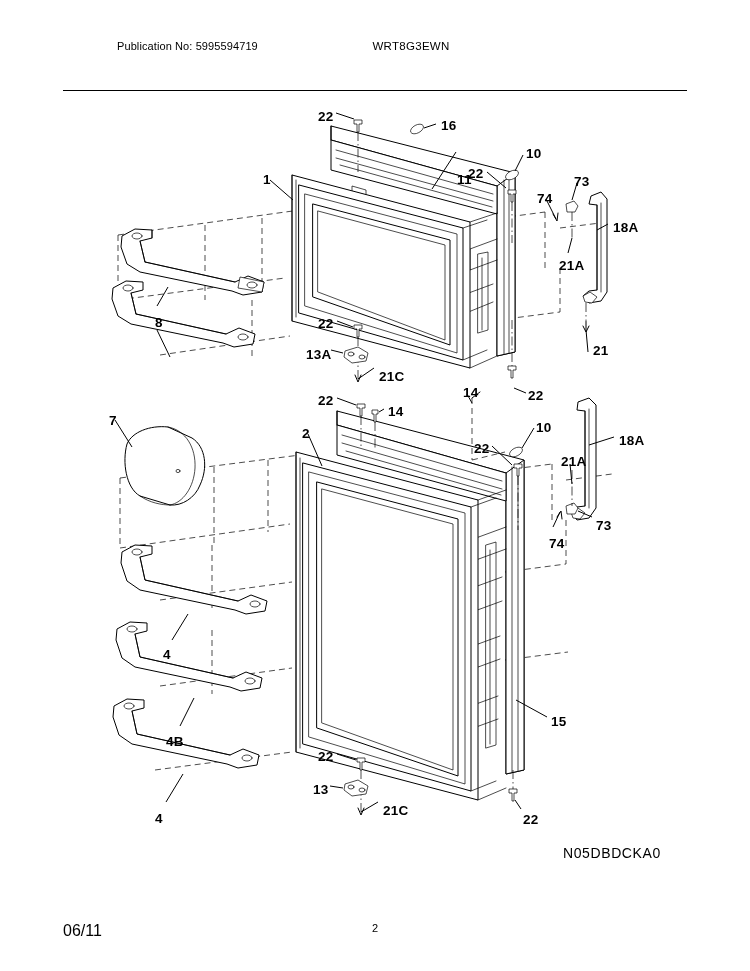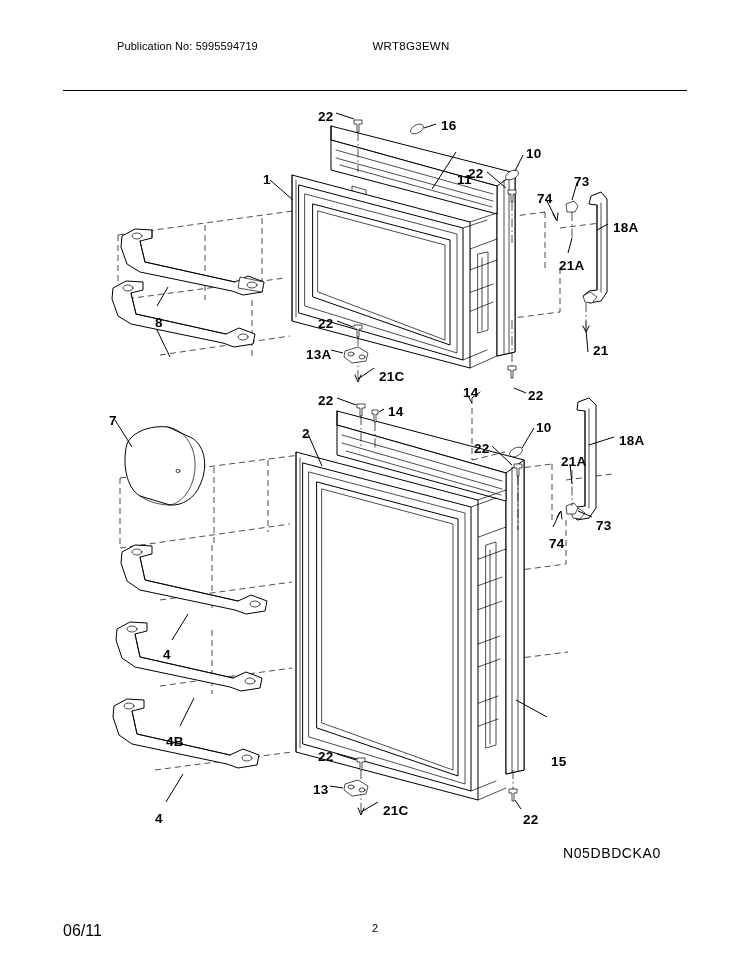--- a/index.html
+++ b/index.html
@@ -402,21 +402,21 @@
       <div class="callout" style="left: 536px; top: 421px;">10</div>
       <div class="callout" style="left: 474px; top: 442px;">22</div>
       <div class="callout" style="left: 619px; top: 434px;">18A</div>
       <div class="callout" style="left: 561px; top: 455px;">21A</div>
       <div class="callout" style="left: 596px; top: 519px;">73</div>
       <div class="callout" style="left: 549px; top: 537px;">74</div>
       <div class="callout" style="left: 109px; top: 414px;">7</div>
       <div class="callout" style="left: 163px; top: 648px;">4</div>
       <div class="callout" style="left: 166px; top: 735px;">4B</div>
       <div class="callout" style="left: 155px; top: 812px;">4</div>
-      <div class="callout" style="left: 551px; top: 715px; margin-top: 40px;">15</div>
+      <div class="callout" style="left: 551px; top: 715px;">15</div>
       <div class="callout" style="left: 318px; top: 750px;">22</div>
       <div class="callout" style="left: 313px; top: 783px;">13</div>
       <div class="callout" style="left: 383px; top: 804px;">21C</div>
       <div class="callout" style="left: 523px; top: 813px;">22</div>
     </div>
 
   <div class="drawing-code">N05DBDCKA0</div>
   <div class="foot-date">06/11</div>
   <div class="foot-page">2</div>
 

